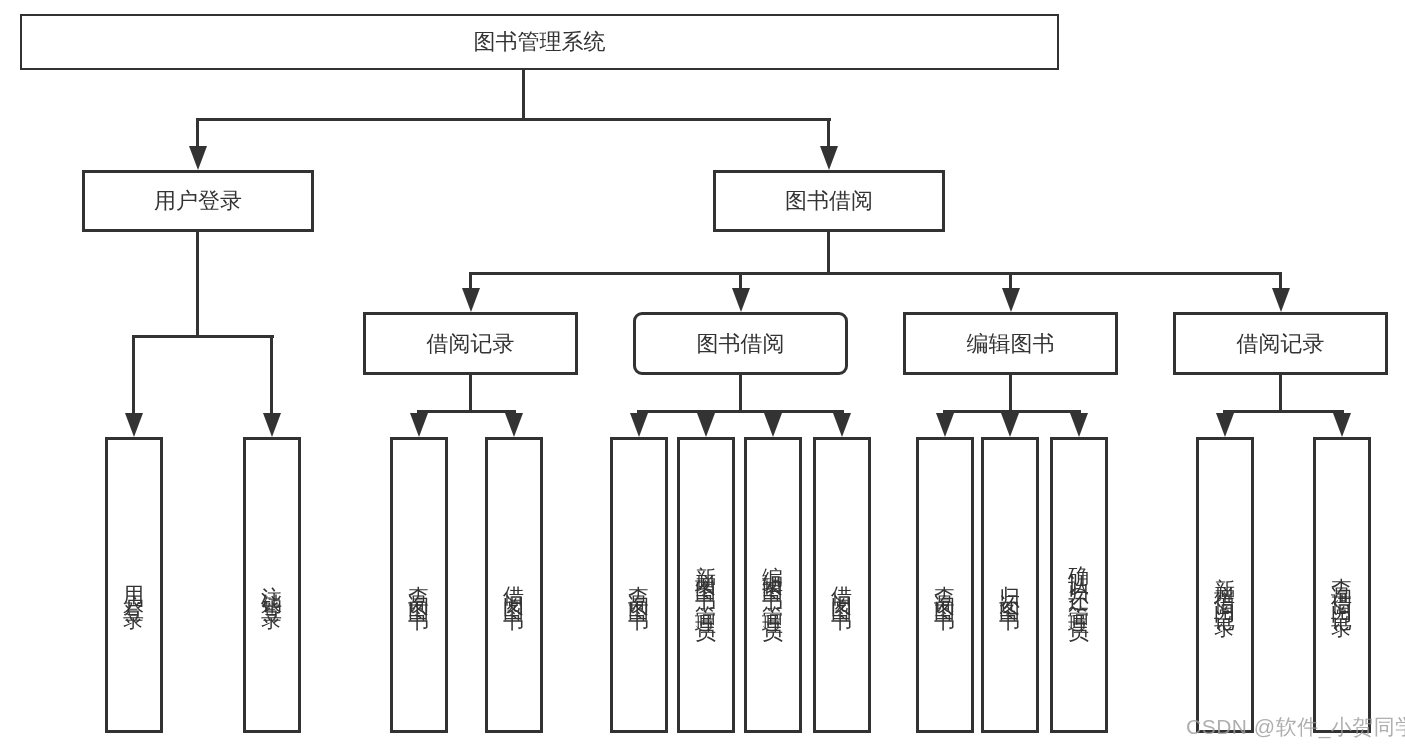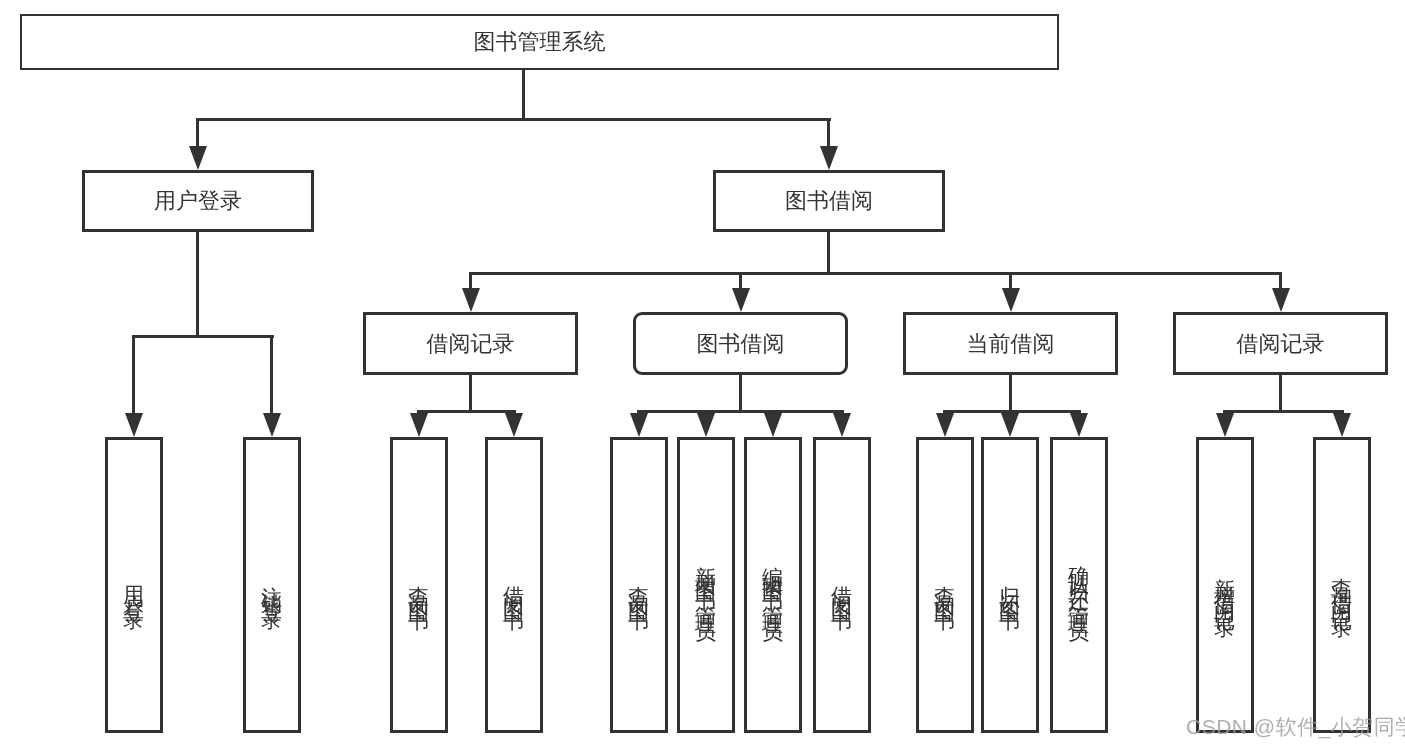--- a/index.html
+++ b/index.html
@@ -91,21 +91,21 @@
     <span>图书借阅</span>
   </div>
 
   <div class="node" style="left:363px;top:312px;width:215px;height:63px;">
     <span>借阅记录</span>
   </div>
   <div class="node" style="left:633px;top:312px;width:215px;height:63px;border-radius:9px;">
     <span>图书借阅</span>
   </div>
   <div class="node" style="left:903px;top:312px;width:215px;height:63px;">
-    <span>当前借阅</span>
+    <span>编辑图书</span>
   </div>
   <div class="node" style="left:1173px;top:312px;width:215px;height:63px;">
     <span>借阅记录</span>
   </div>
 
   <div class="node vnode" style="left:105px;top:437px;width:58px;height:296px;">
     <span>用户登录</span>
   </div>
   <div class="node vnode" style="left:243px;top:437px;width:58px;height:296px;">
     <span>注销登录</span>

